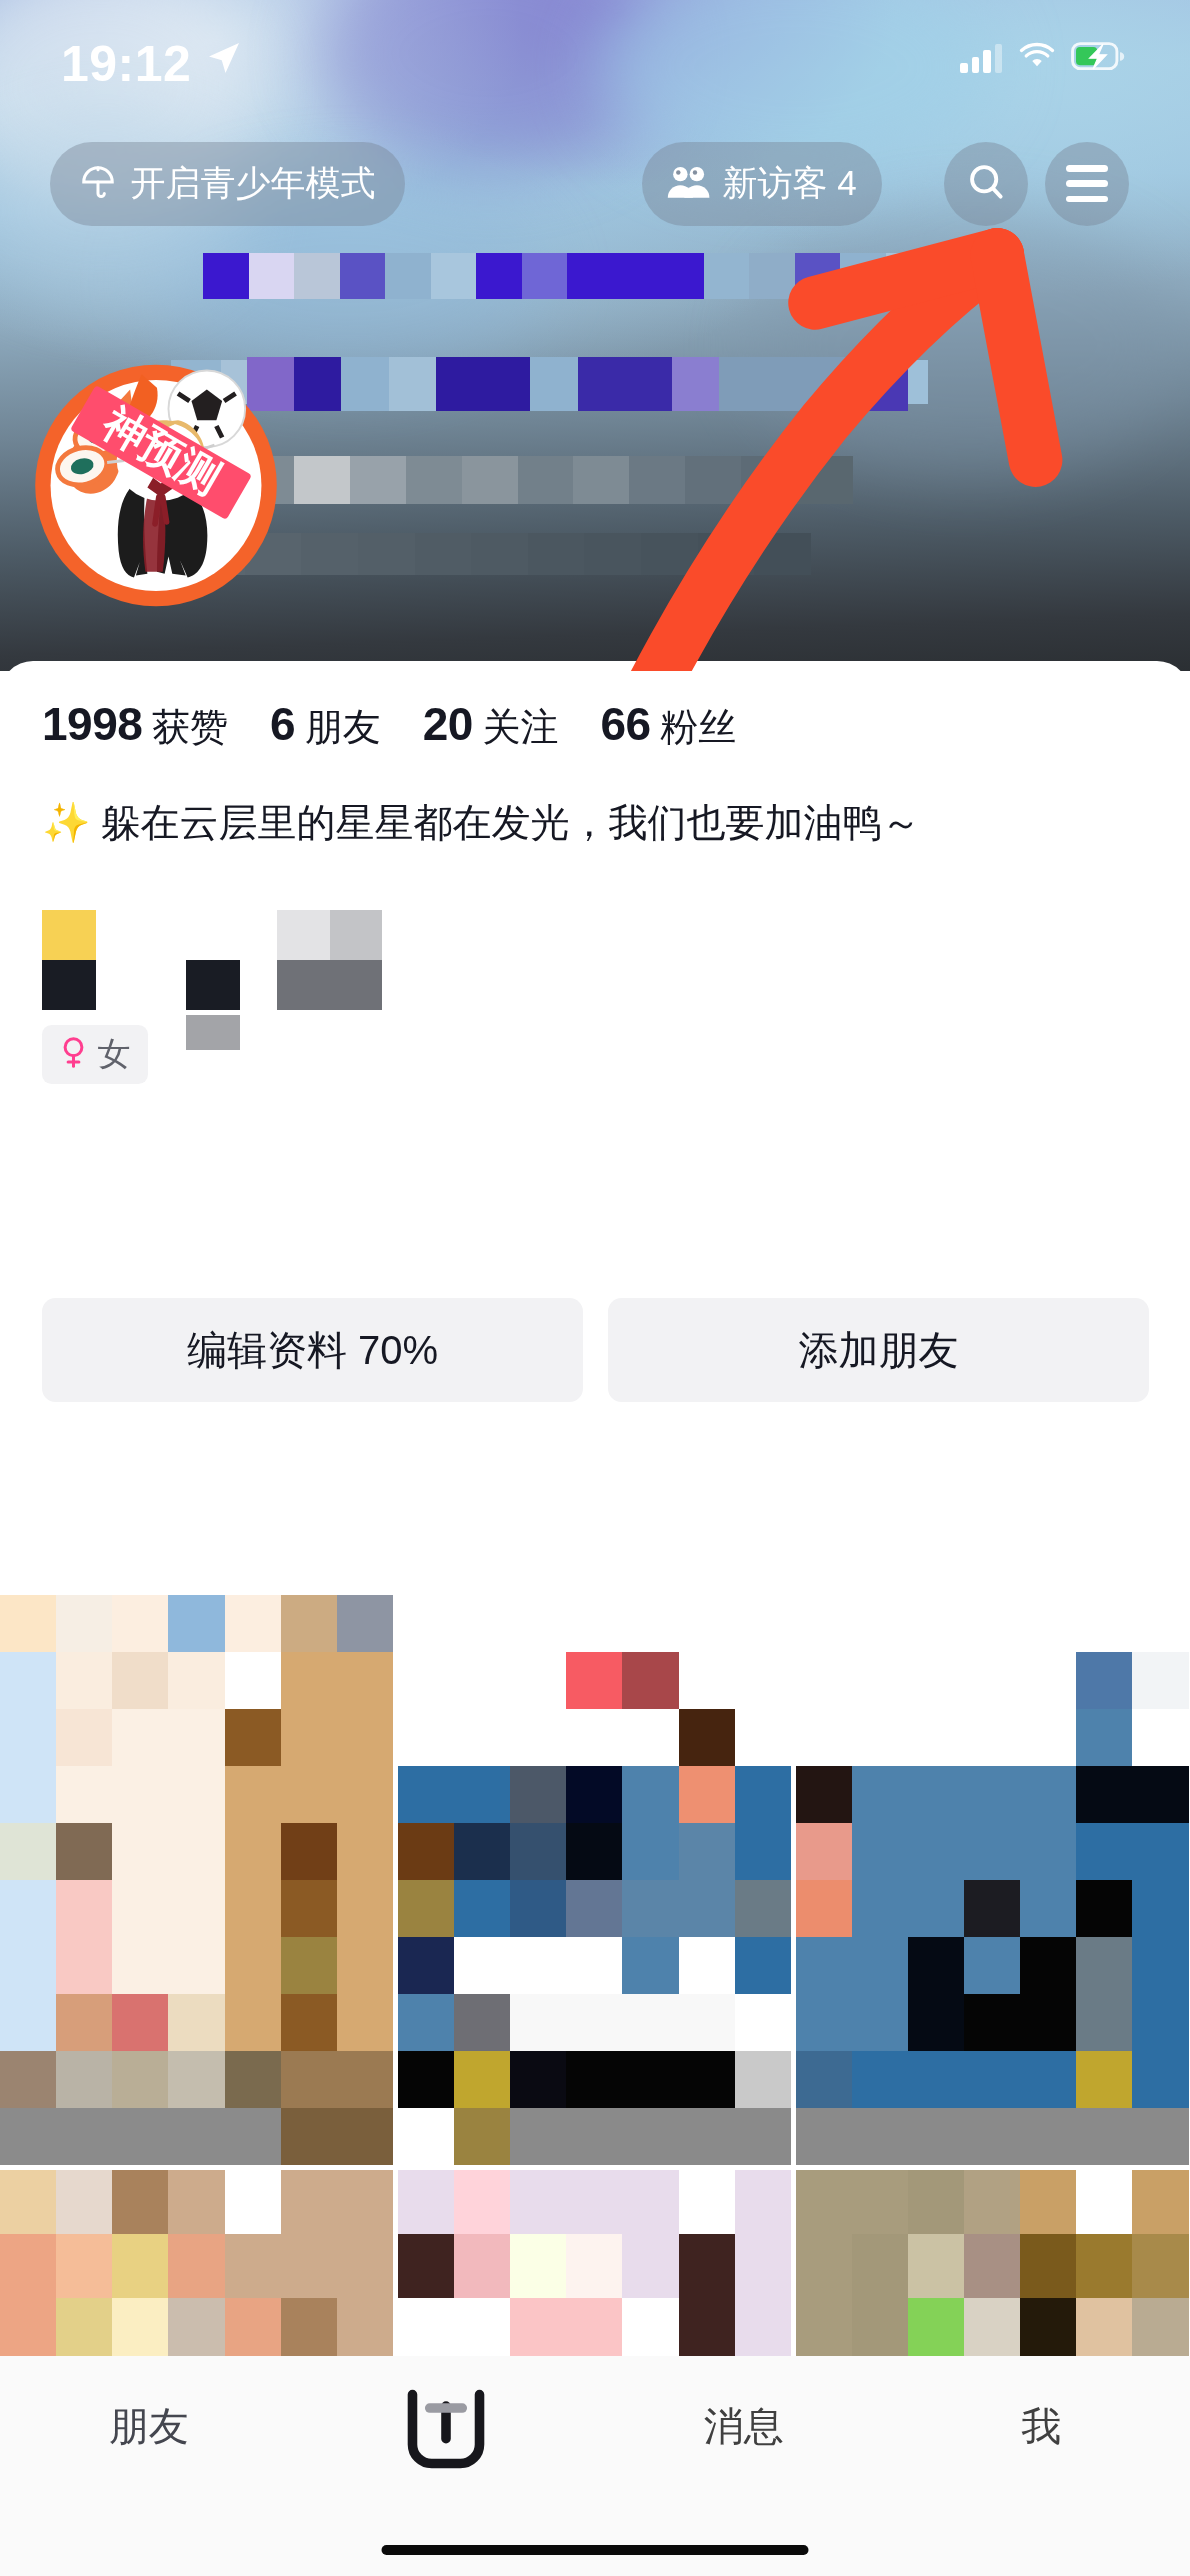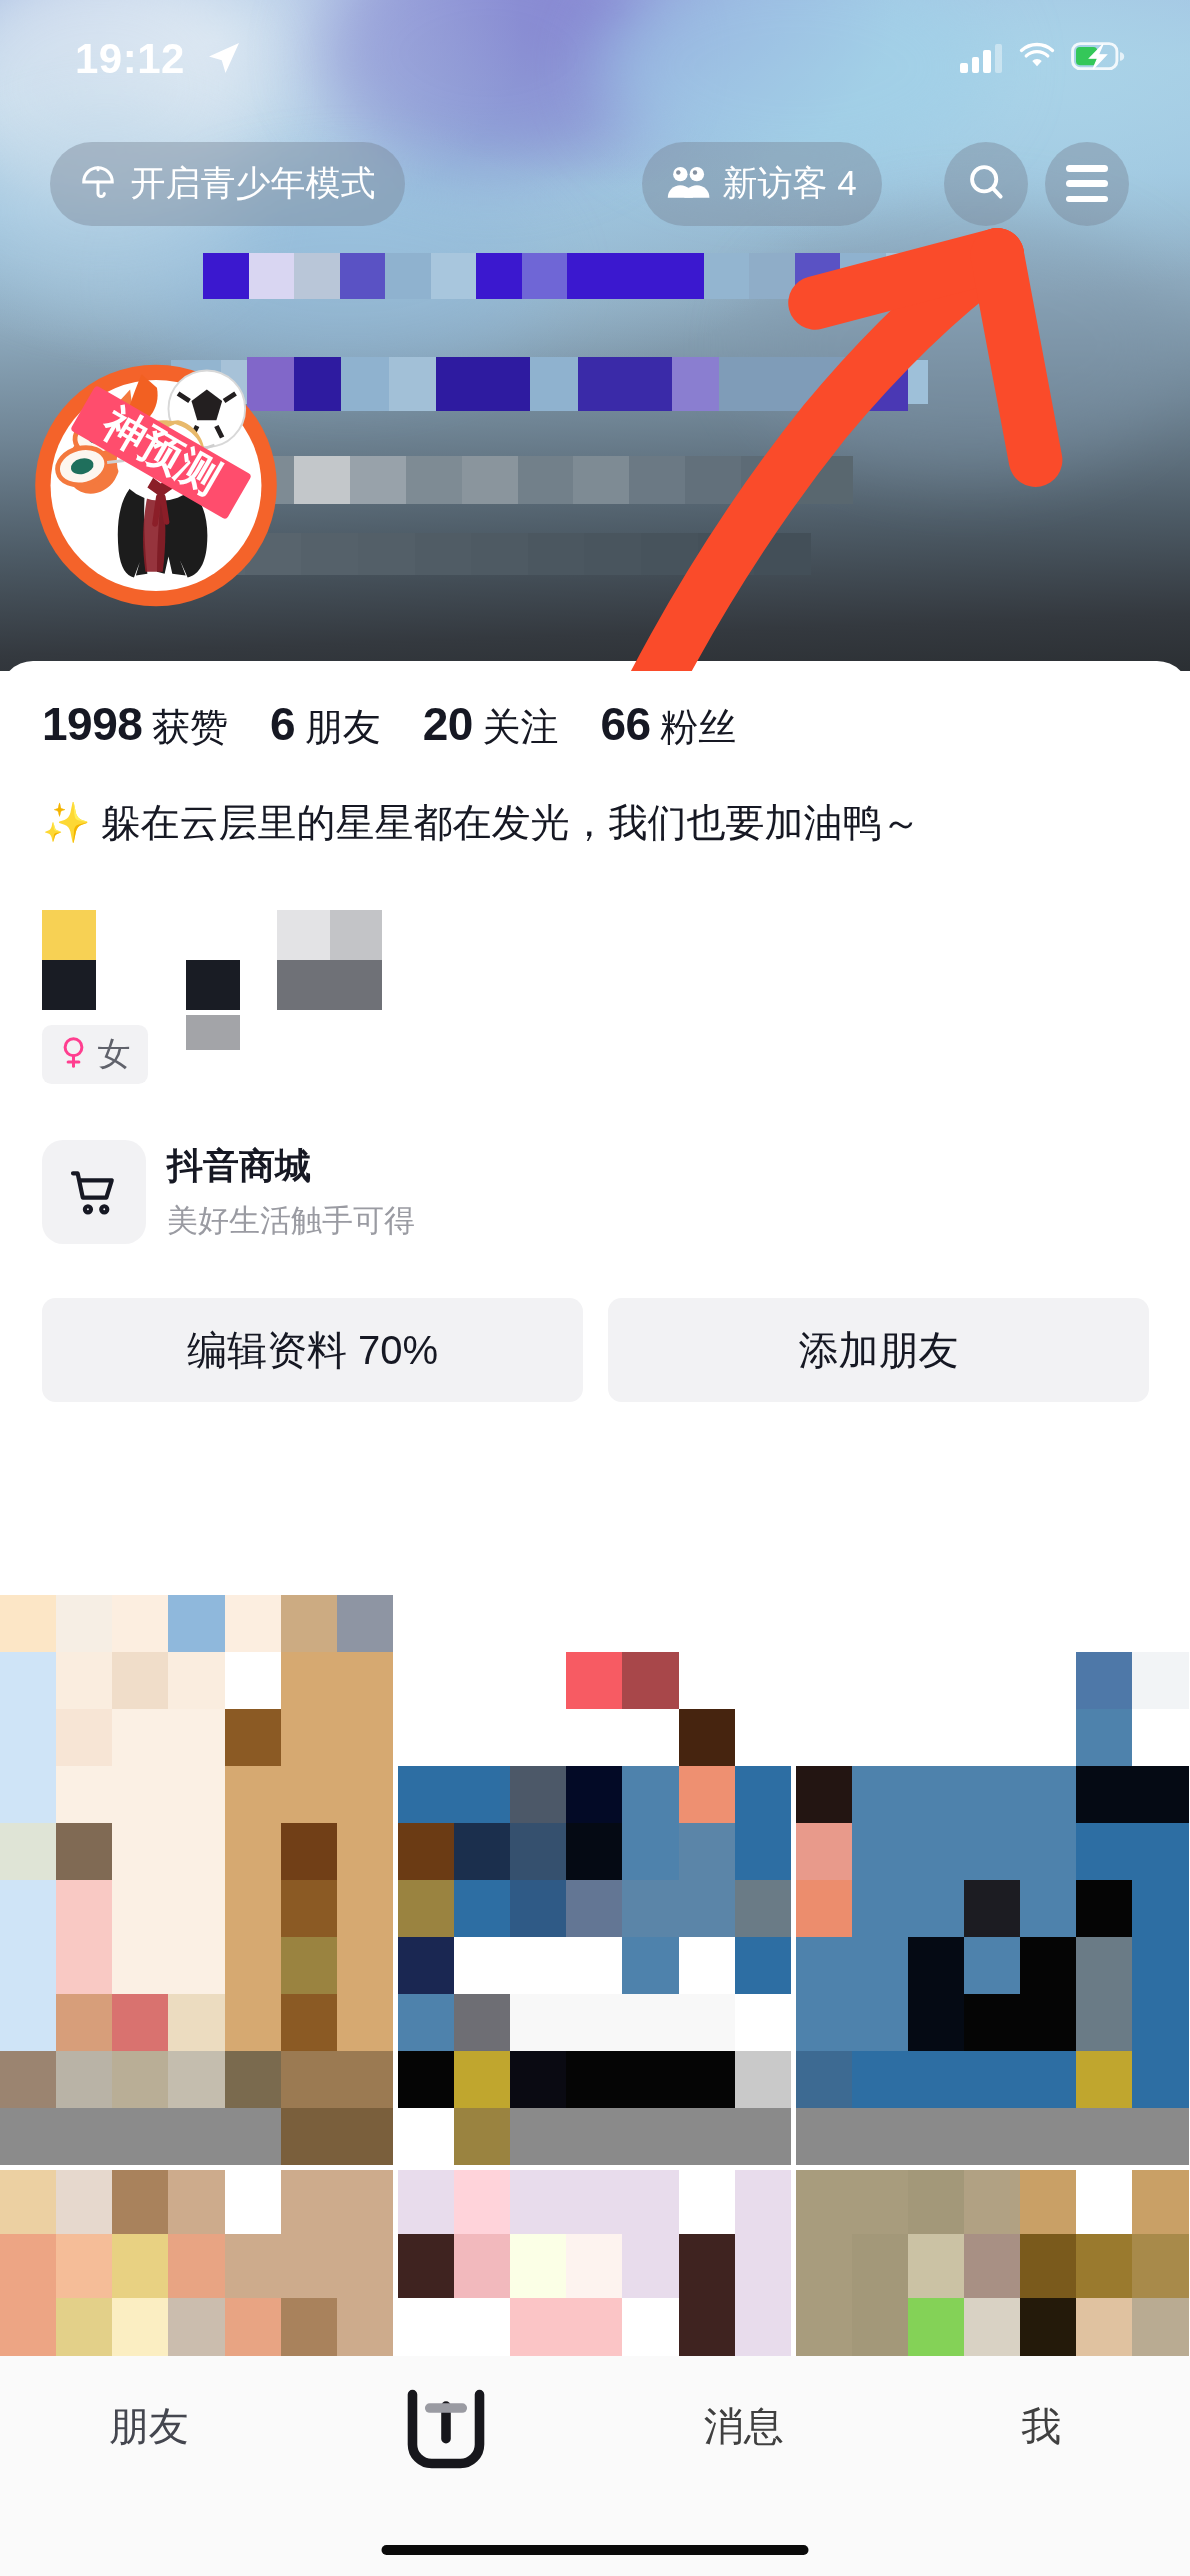--- a/index.html
+++ b/index.html
@@ -24,22 +24,22 @@
   }
   
   .blotch{ position:absolute; border-radius:50%; filter:blur(33px); opacity:.55; }
 
   
   #statusbar{
     position:absolute; left:0; top:0; width:1190px; height:115px;
     z-index:40; pointer-events:none;
   }
   #sb-time{
-    position:absolute; left:75px; top:35px;
-    font-size:42px; font-weight:600; color:#fff; letter-spacing:0.5px;
+    position:absolute; left:61px; top:35px;
+    font-size:50px; font-weight:600; color:#fff; letter-spacing:0.5px;
   }
   #sb-loc{ position:absolute; left:206px; top:40px; }
   #sb-right{ position:absolute; right:65px; top:42px; display:flex; align-items:center; gap:15.3px; }
   .bar{ width:7.7px; background:#fff; border-radius:1.9px; display:inline-block; }
 
   
   #topnav{ position:absolute; left:0; top:134px; width:1190px; height:105px; z-index:30; }
   #teen-pill{
     position:absolute; left:50px; top:7.7px; height:84px; min-width:355px;
     background:rgba(120,132,148,.42); border-radius:42px;
@@ -425,33 +425,20 @@
         </span>
         <span class="tag-txt">女</span>
       </div>
 
       <div class="mosaic" style="position:absolute;left:144px;top:-9.6px;width:54px;height:35px;z-index:3;">
         <i style="background:#a3a4a8"></i>
       </div>
     </div>
 
     <div id="services">
-      <div class="svc">
-        <span class="svc-ico">
-          <svg width="56" height="56" viewBox="0 0 24 24" fill="none" stroke="#161823" stroke-width="1.8" stroke-linecap="round" stroke-linejoin="round">
-            <path d="M3 4h2l2.2 10.4h10.1L19.6 7H6.2"></path>
-              <circle cx="9.4" cy="19.4" r="1.3"></circle>
-              <circle cx="16.4" cy="19.4" r="1.3"></circle>
-          </svg>
-        </span>
-        <span class="svc-txt">
-          <span class="svc-title">抖音商城</span>
-          <span class="svc-sub">美好生活触手可得</span>
-        </span>
-      </div>
 
 
     </div>
 
     <div id="actions">
       <div class="act-btn">编辑资料 70%</div>
       <div class="act-btn">添加朋友</div>
     </div>
 
     <div id="grid">

